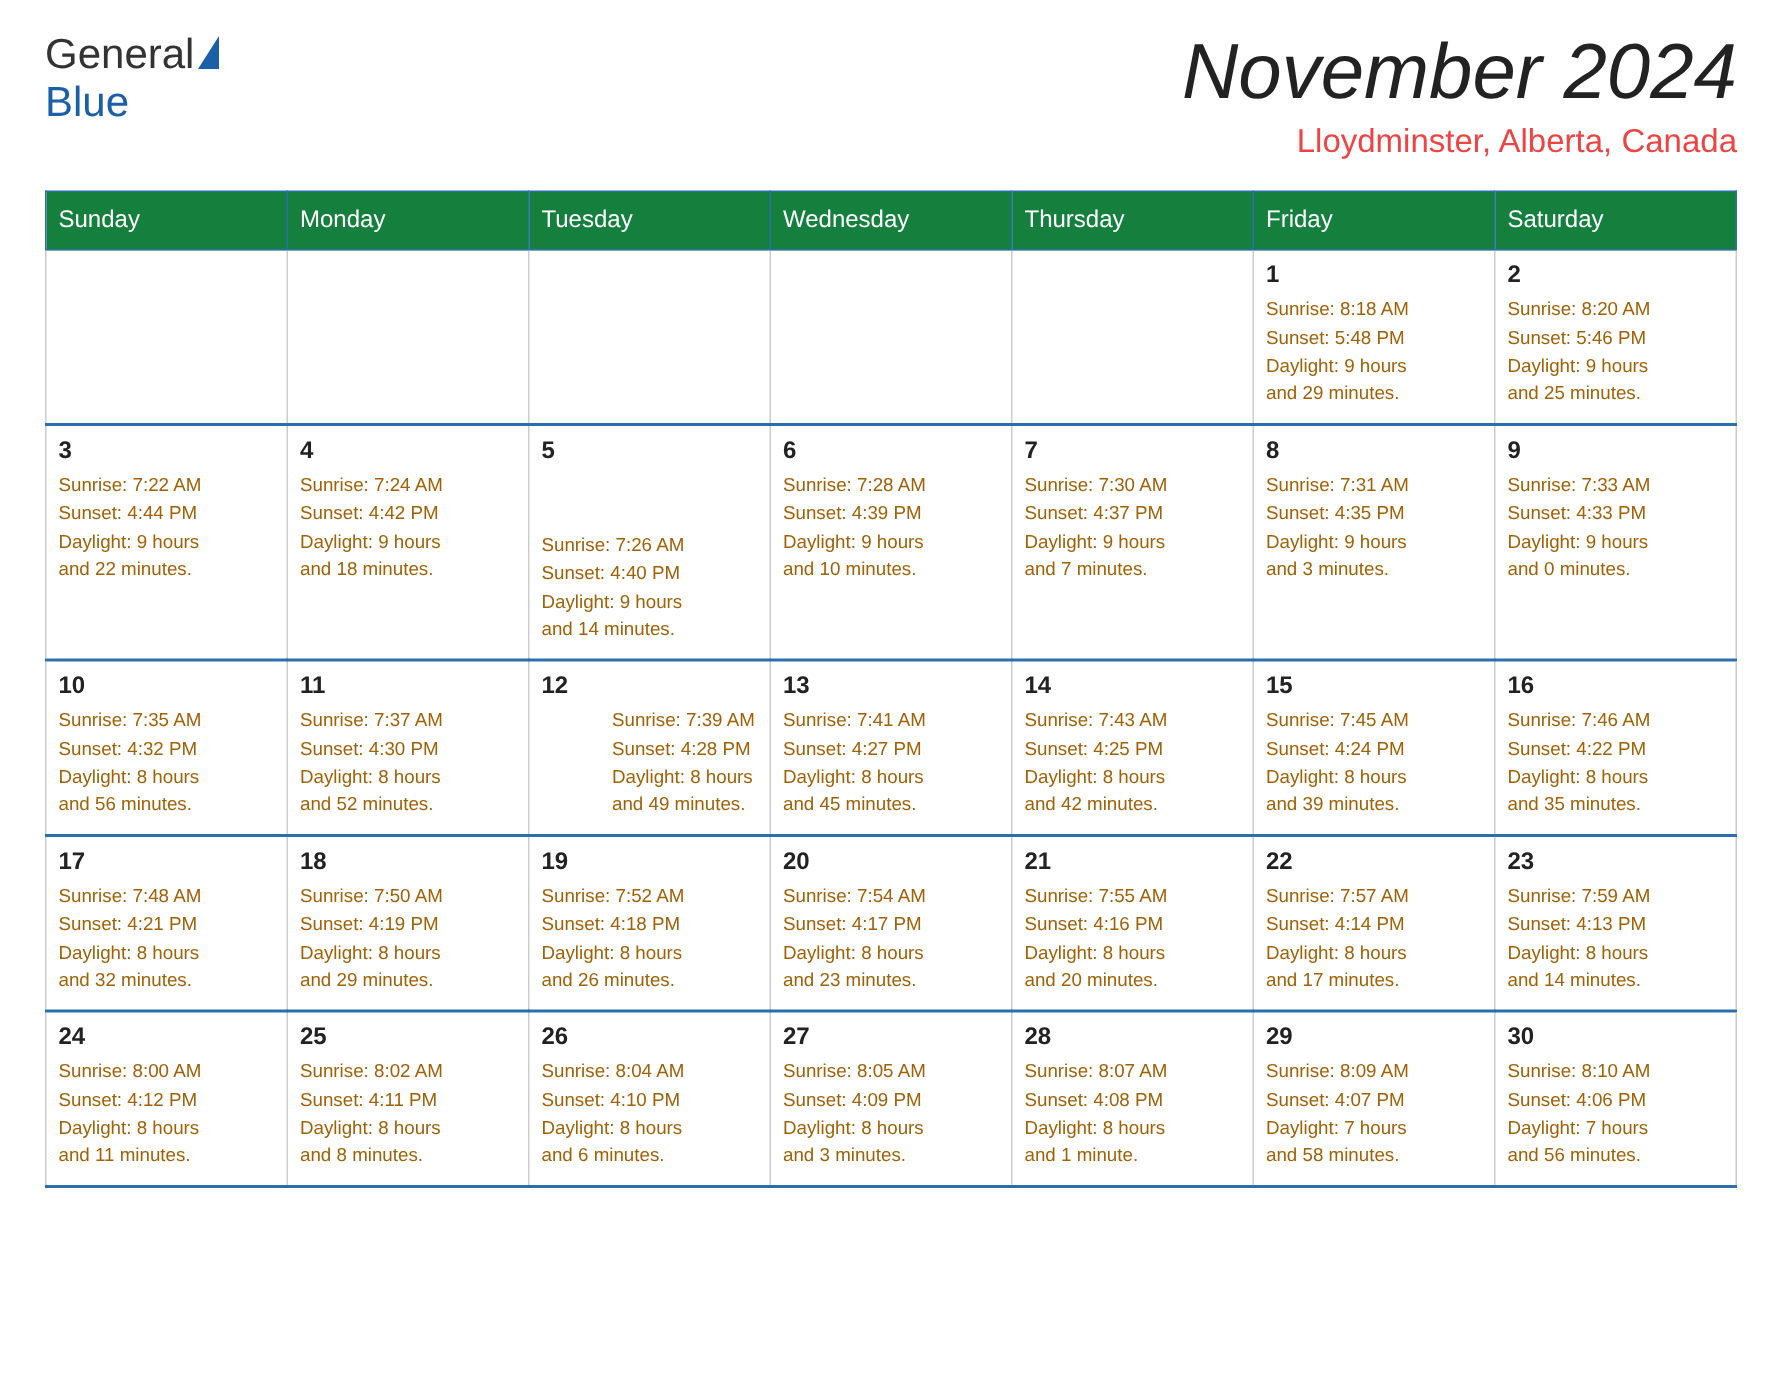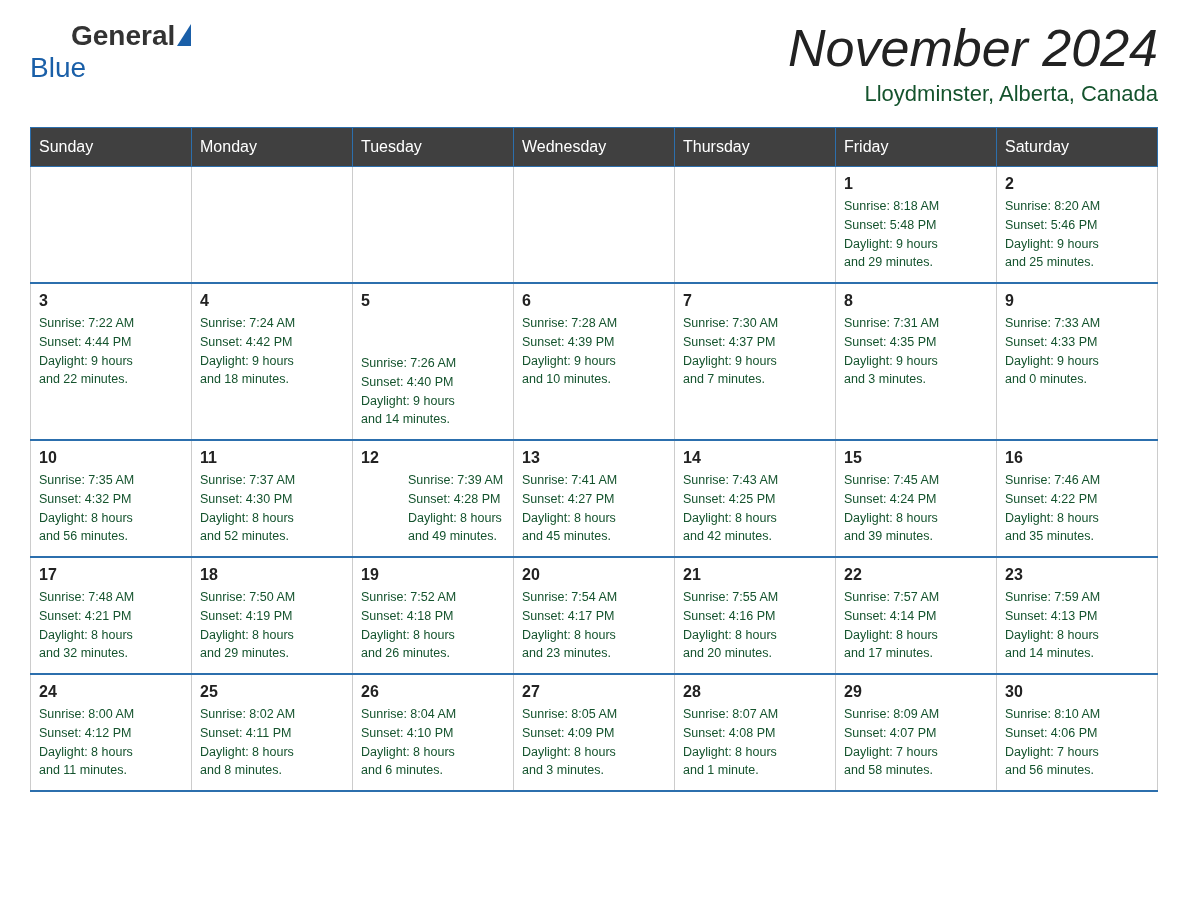--- a/index.html
+++ b/index.html
@@ -12,22 +12,21 @@
     }
     .header-area {
       display: flex;
       justify-content: space-between;
       align-items: flex-start;
       margin-bottom: 20px;
     }
     .logo-text-general {
       font-size: 28px;
       color: #333;
-      font-weight: bold;
-      margin-left: 41px;
+      font-weight: normal;
     }
     .logo-text-blue {
       font-size: 28px;
       color: #1a5fa8;
       font-weight: normal;
     }
     .logo-triangle {
       width: 0;
       height: 0;
       border-left: 14px solid transparent;
@@ -49,30 +48,30 @@
     }
     .calendar-title {
       font-size: 52px;
       font-weight: normal;
       color: #222;
       line-height: 1.1;
       font-style: italic;
     }
     .calendar-subtitle {
       font-size: 22px;
-      color: #14532d;
+      color: #ef4444;
       margin-top: 4px;
     }
     .calendar-table {
       width: 100%;
       border-collapse: collapse;
       table-layout: fixed;
     }
     .calendar-table thead tr th {
-      background-color: #404040;
+      background-color: #15803d;
       color: #fff;
       padding: 10px 8px;
       font-size: 16px;
       font-weight: normal;
       text-align: left;
       border: 1px solid #2c6fad;
       margin-top: 24px;
     }
     .calendar-table tbody tr {
       border-bottom: 2px solid #2c6fad;
@@ -92,21 +91,21 @@
     }
     .day-number {
       font-size: 16px;
       font-weight: bold;
       color: #222;
       display: block;
       margin-bottom: 4px;
     }
     .day-info {
       font-size: 12.5px;
-      color: #14532d;
+      color: #a16207;
       line-height: 1.5;
     }
     .empty-cell {
       background: #f5f5f5;
     }
   </style>
 </head>
 <body>
 
 <div class="header-area">

